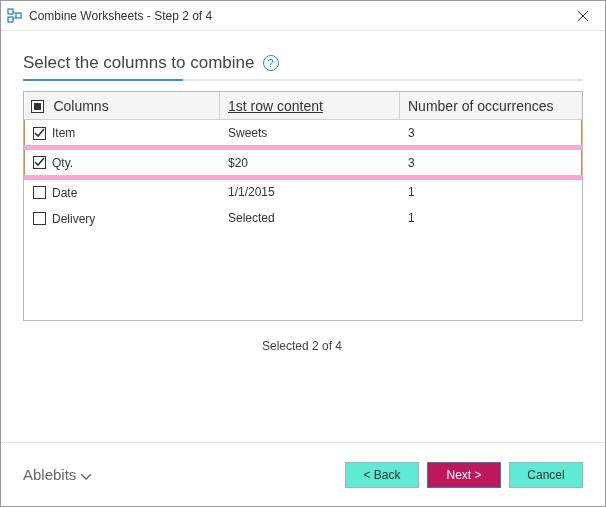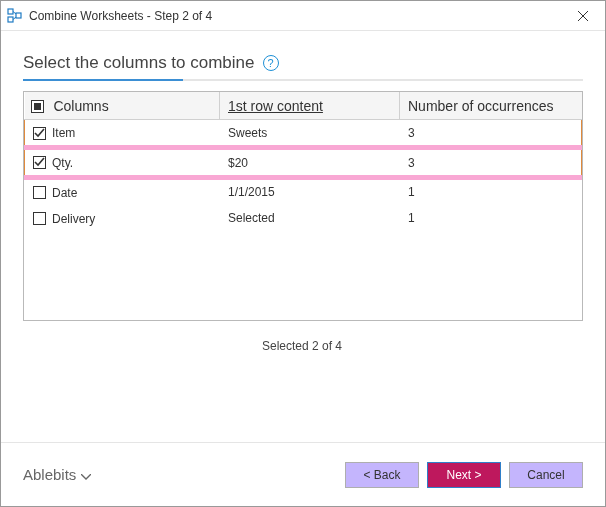--- a/index.html
+++ b/index.html
@@ -188,21 +188,21 @@
   }
   .footer-buttons {
     margin-left: auto;
     display: flex;
     gap: 8px;
   }
   .btn {
     min-width: 74px;
     height: 26px;
     border: 1px solid #aeaeae;
-    background: #c4b5fd;
+    background: #5eead4;
     font-size: 12px;
     color: #333;
     cursor: pointer;
     padding: 0 12px;
   }
   .btn.primary {
     background: #be185d;
     border-color: #2f7fc9;
     color: #fff;
   }

